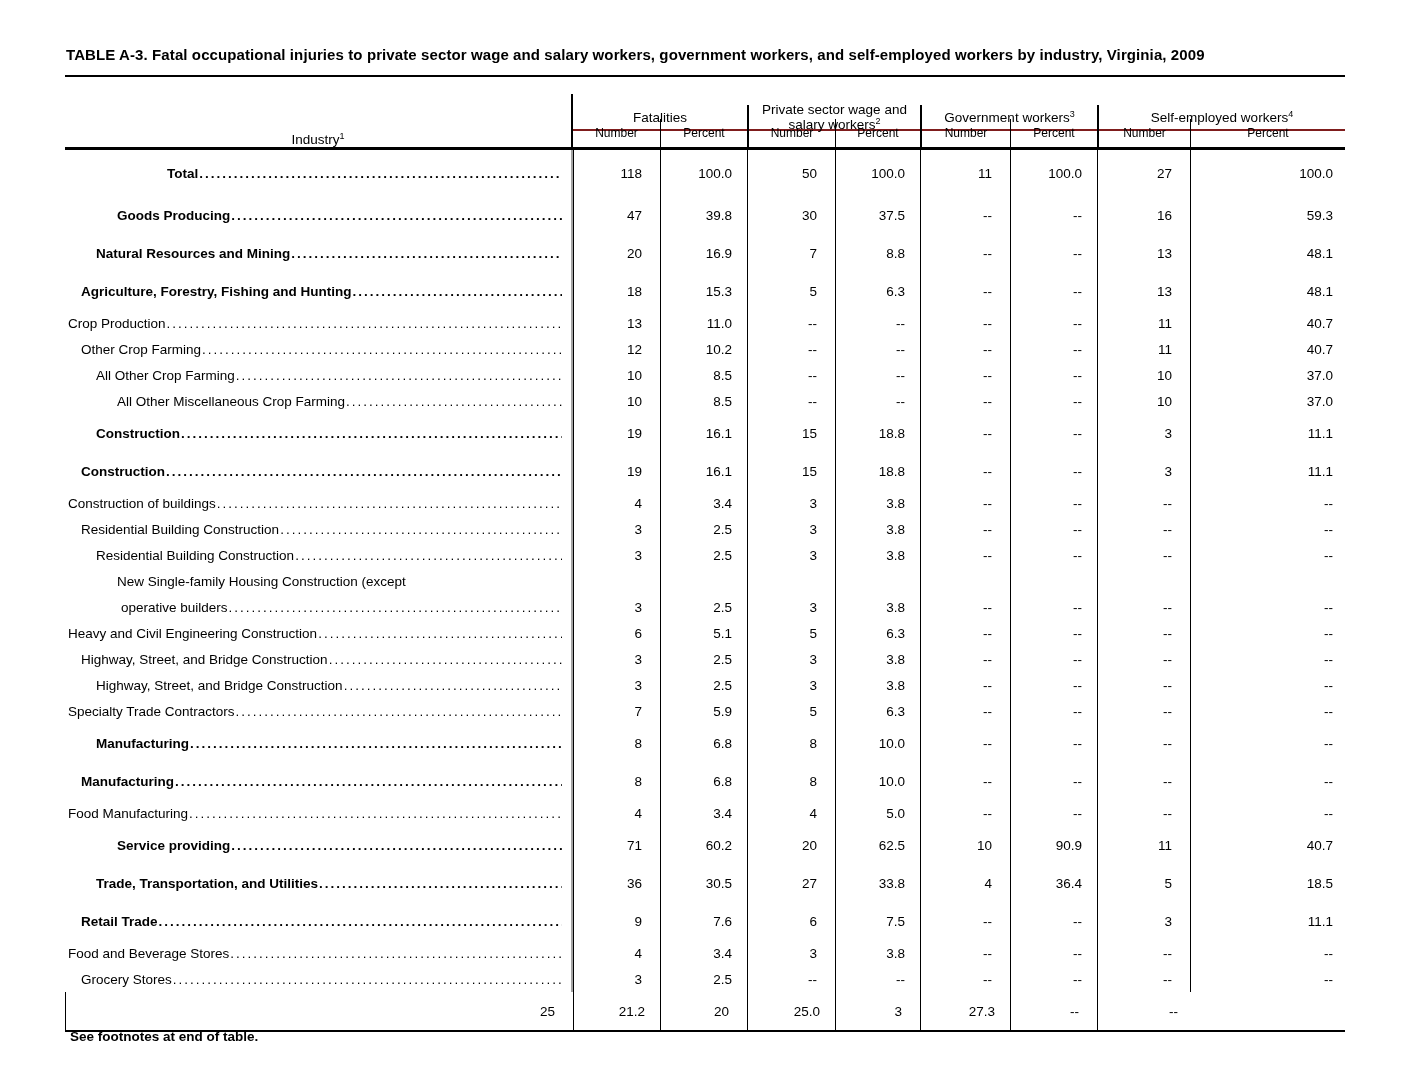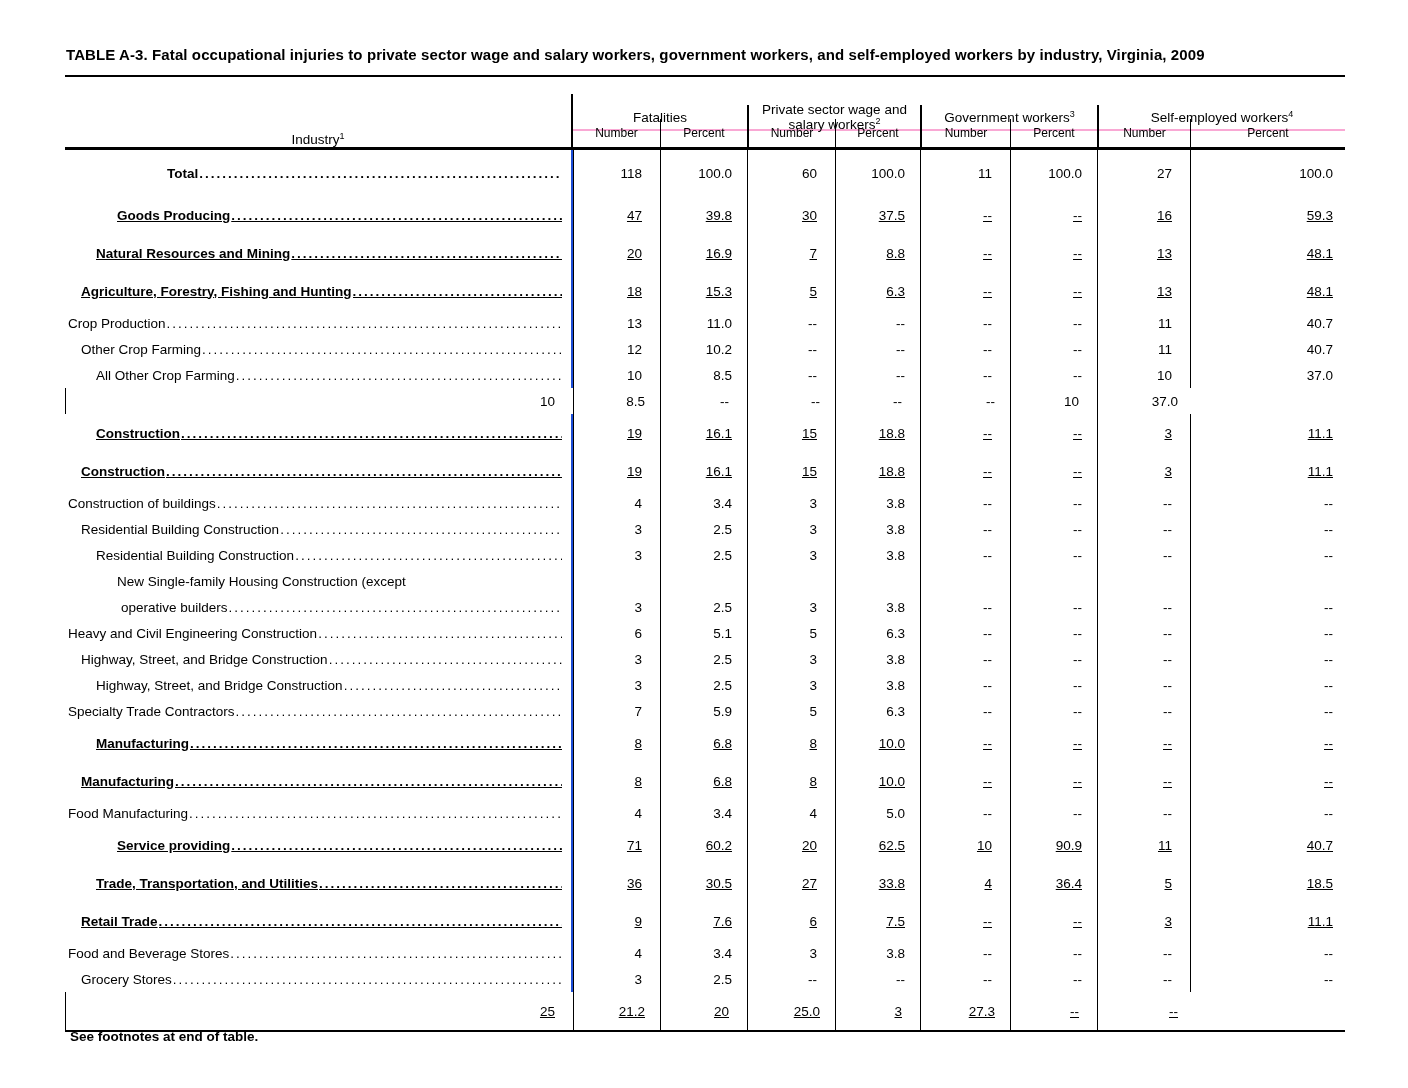--- a/index.html
+++ b/index.html
@@ -20,39 +20,39 @@
   .h-industry {
     grid-row:1 / 3; grid-column:1;
     display:flex; align-items:flex-end; justify-content:center;
     border-right:2px solid #000;
     font-size:13.5px;
     margin-top:17px;
   }
   .h-group {
     grid-row:1; display:flex; align-items:center; justify-content:center;
     text-align:center; font-size:13.5px; padding:12px 8px;
-    border-bottom:2px solid #f9a8d4;
+    border-bottom:2px solid #7f1d1d;
     margin-top:28px;
   }
   .h-group.bl { border-left:2px solid #000; }
   .h-subrow { grid-row:2; grid-column:2 / 6; display:grid;
     grid-template-columns:87px 87px 88px 85px 90px 87px 93px 155px; }
   .h-sub { display:flex; align-items:center; justify-content:center; font-size:12px; }
   .h-sub.b1 { border-left:1px solid #000; }
   .h-sub.b2 { border-left:2px solid #000; }
   sup { font-size:9px; vertical-align:super; line-height:0; }
 
   
   .tbody { border-bottom:2px solid #000; }
   .row { display:grid; grid-template-columns:508px 87px 87px 88px 85px 90px 87px 93px 155px; }
   .row.h-plain { height:26px; }
-  .row.h-bold  { height:38px;text-decoration:underline; }
+  .row.h-bold  { height:38px; }
   .row.h-total { height:46px; }
   .cell { display:flex; align-items:center; font-size:13.5px; }
-  .ind  { border-right:2px solid #1d4ed8; padding-right:9px; overflow:hidden; }
+  .ind  { border-right:2px solid #a3a3a3; padding-right:9px; overflow:hidden; }
   .ind .lab { white-space:nowrap; }
   .ind .lead { flex:1; overflow:hidden; white-space:nowrap; letter-spacing:2px; margin-left:1px; }
   .ind .lead::after { content:"........................................................................................................................................................................................"; }
   .row .b { font-weight:bold; }
   .num, .pct { justify-content:flex-end; }
   .num { border-left:1px solid #000; padding-right:18px; }
   .pct { border-left:1px solid #000; padding-right:15px; }
   .pct.last { padding-right:12px; }
   .ind-0  { padding-left:3px; }
   .ind-1  { padding-left:16px; }
@@ -101,21 +101,21 @@
     </div>
 
     <div class="tbody" id="tbody">
         <div class="row h-total">
           <div class="cell ind ind-4 b">
             <span class="lab">Total</span>
             <span class="lead"></span>
           </div>
           <div class="cell num">118</div>
           <div class="cell pct">100.0</div>
-          <div class="cell num">60</div>
+          <div class="cell num">50</div>
           <div class="cell pct">100.0</div>
           <div class="cell num">11</div>
           <div class="cell pct">100.0</div>
           <div class="cell num">27</div>
           <div class="cell pct last">100.0</div>
         </div>
         <div class="row h-bold">
           <div class="cell ind ind-3 b">
             <span class="lab">Goods Producing</span>
             <span class="lead"></span>
@@ -193,20 +193,24 @@
           <div class="cell num">10</div>
           <div class="cell pct">8.5</div>
           <div class="cell num">--</div>
           <div class="cell pct">--</div>
           <div class="cell num">--</div>
           <div class="cell pct">--</div>
           <div class="cell num">10</div>
           <div class="cell pct last">37.0</div>
         </div>
         <div class="row h-plain">
+          <div class="cell ind ind-3">
+            <span class="lab">All Other Miscellaneous Crop Farming</span>
+            <span class="lead"></span>
+          </div>
           <div class="cell num">10</div>
           <div class="cell pct">8.5</div>
           <div class="cell num">--</div>
           <div class="cell pct">--</div>
           <div class="cell num">--</div>
           <div class="cell pct">--</div>
           <div class="cell num">10</div>
           <div class="cell pct last">37.0</div>
         </div>
         <div class="row h-bold">

